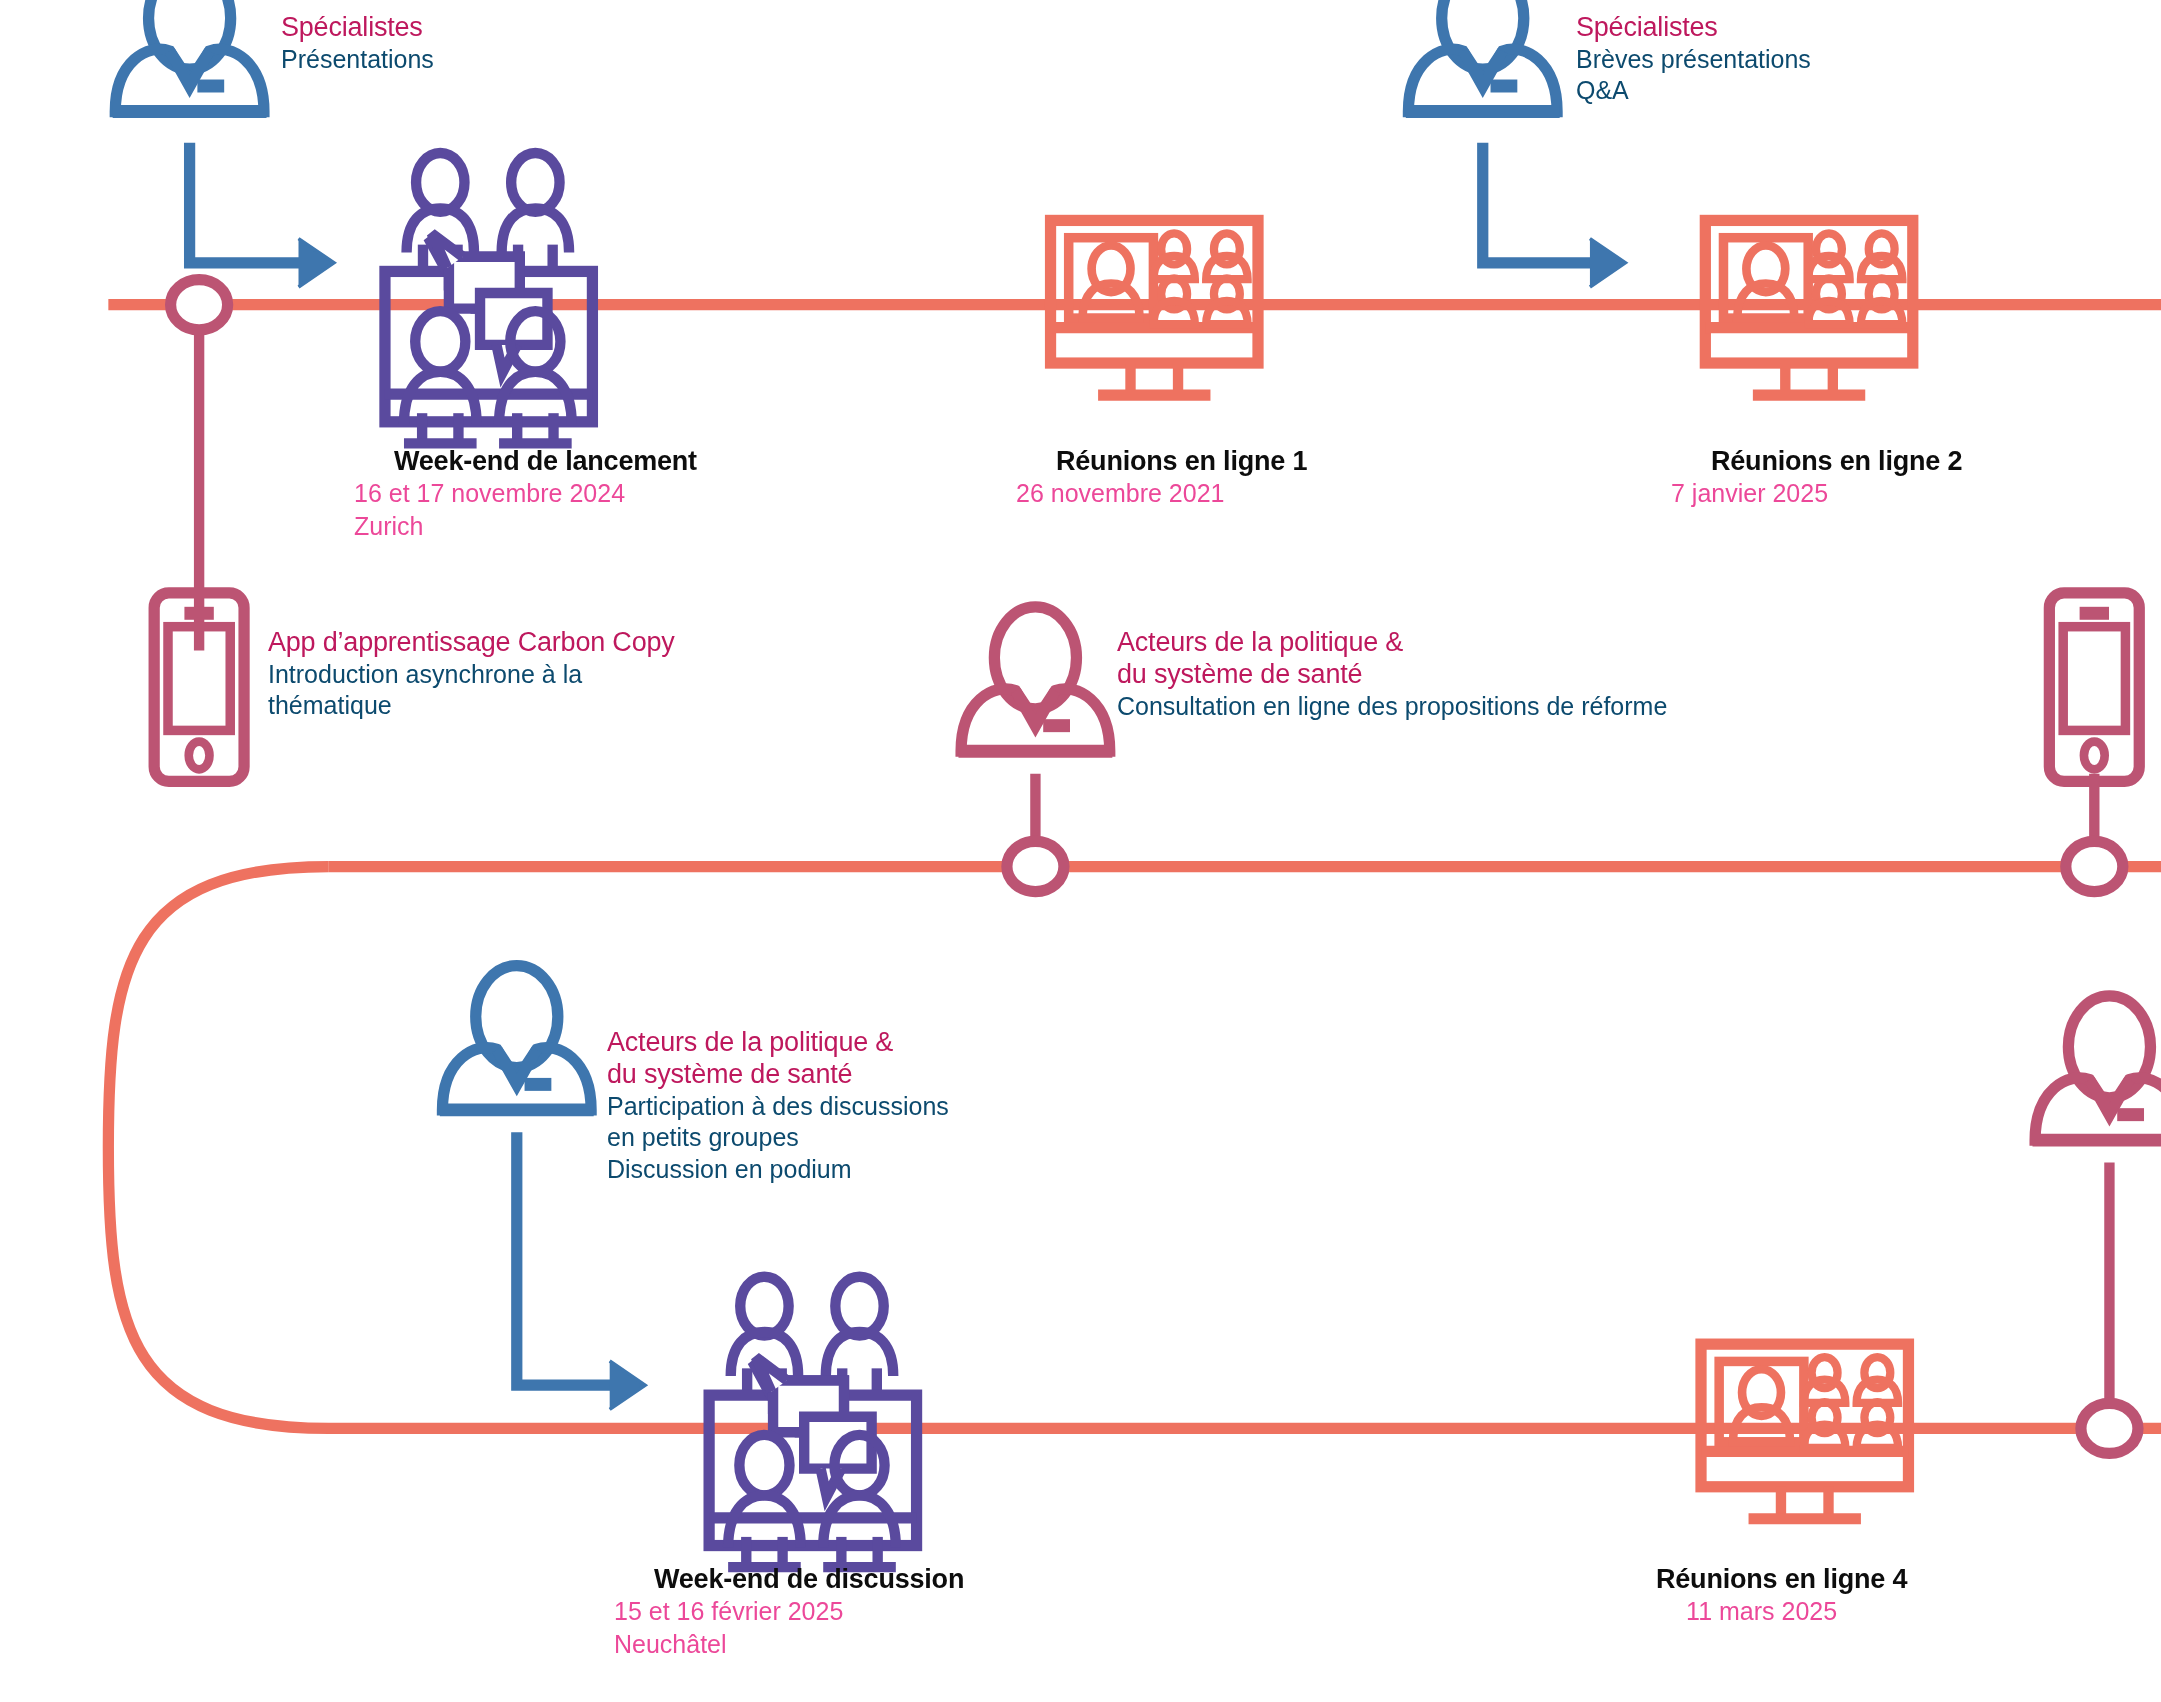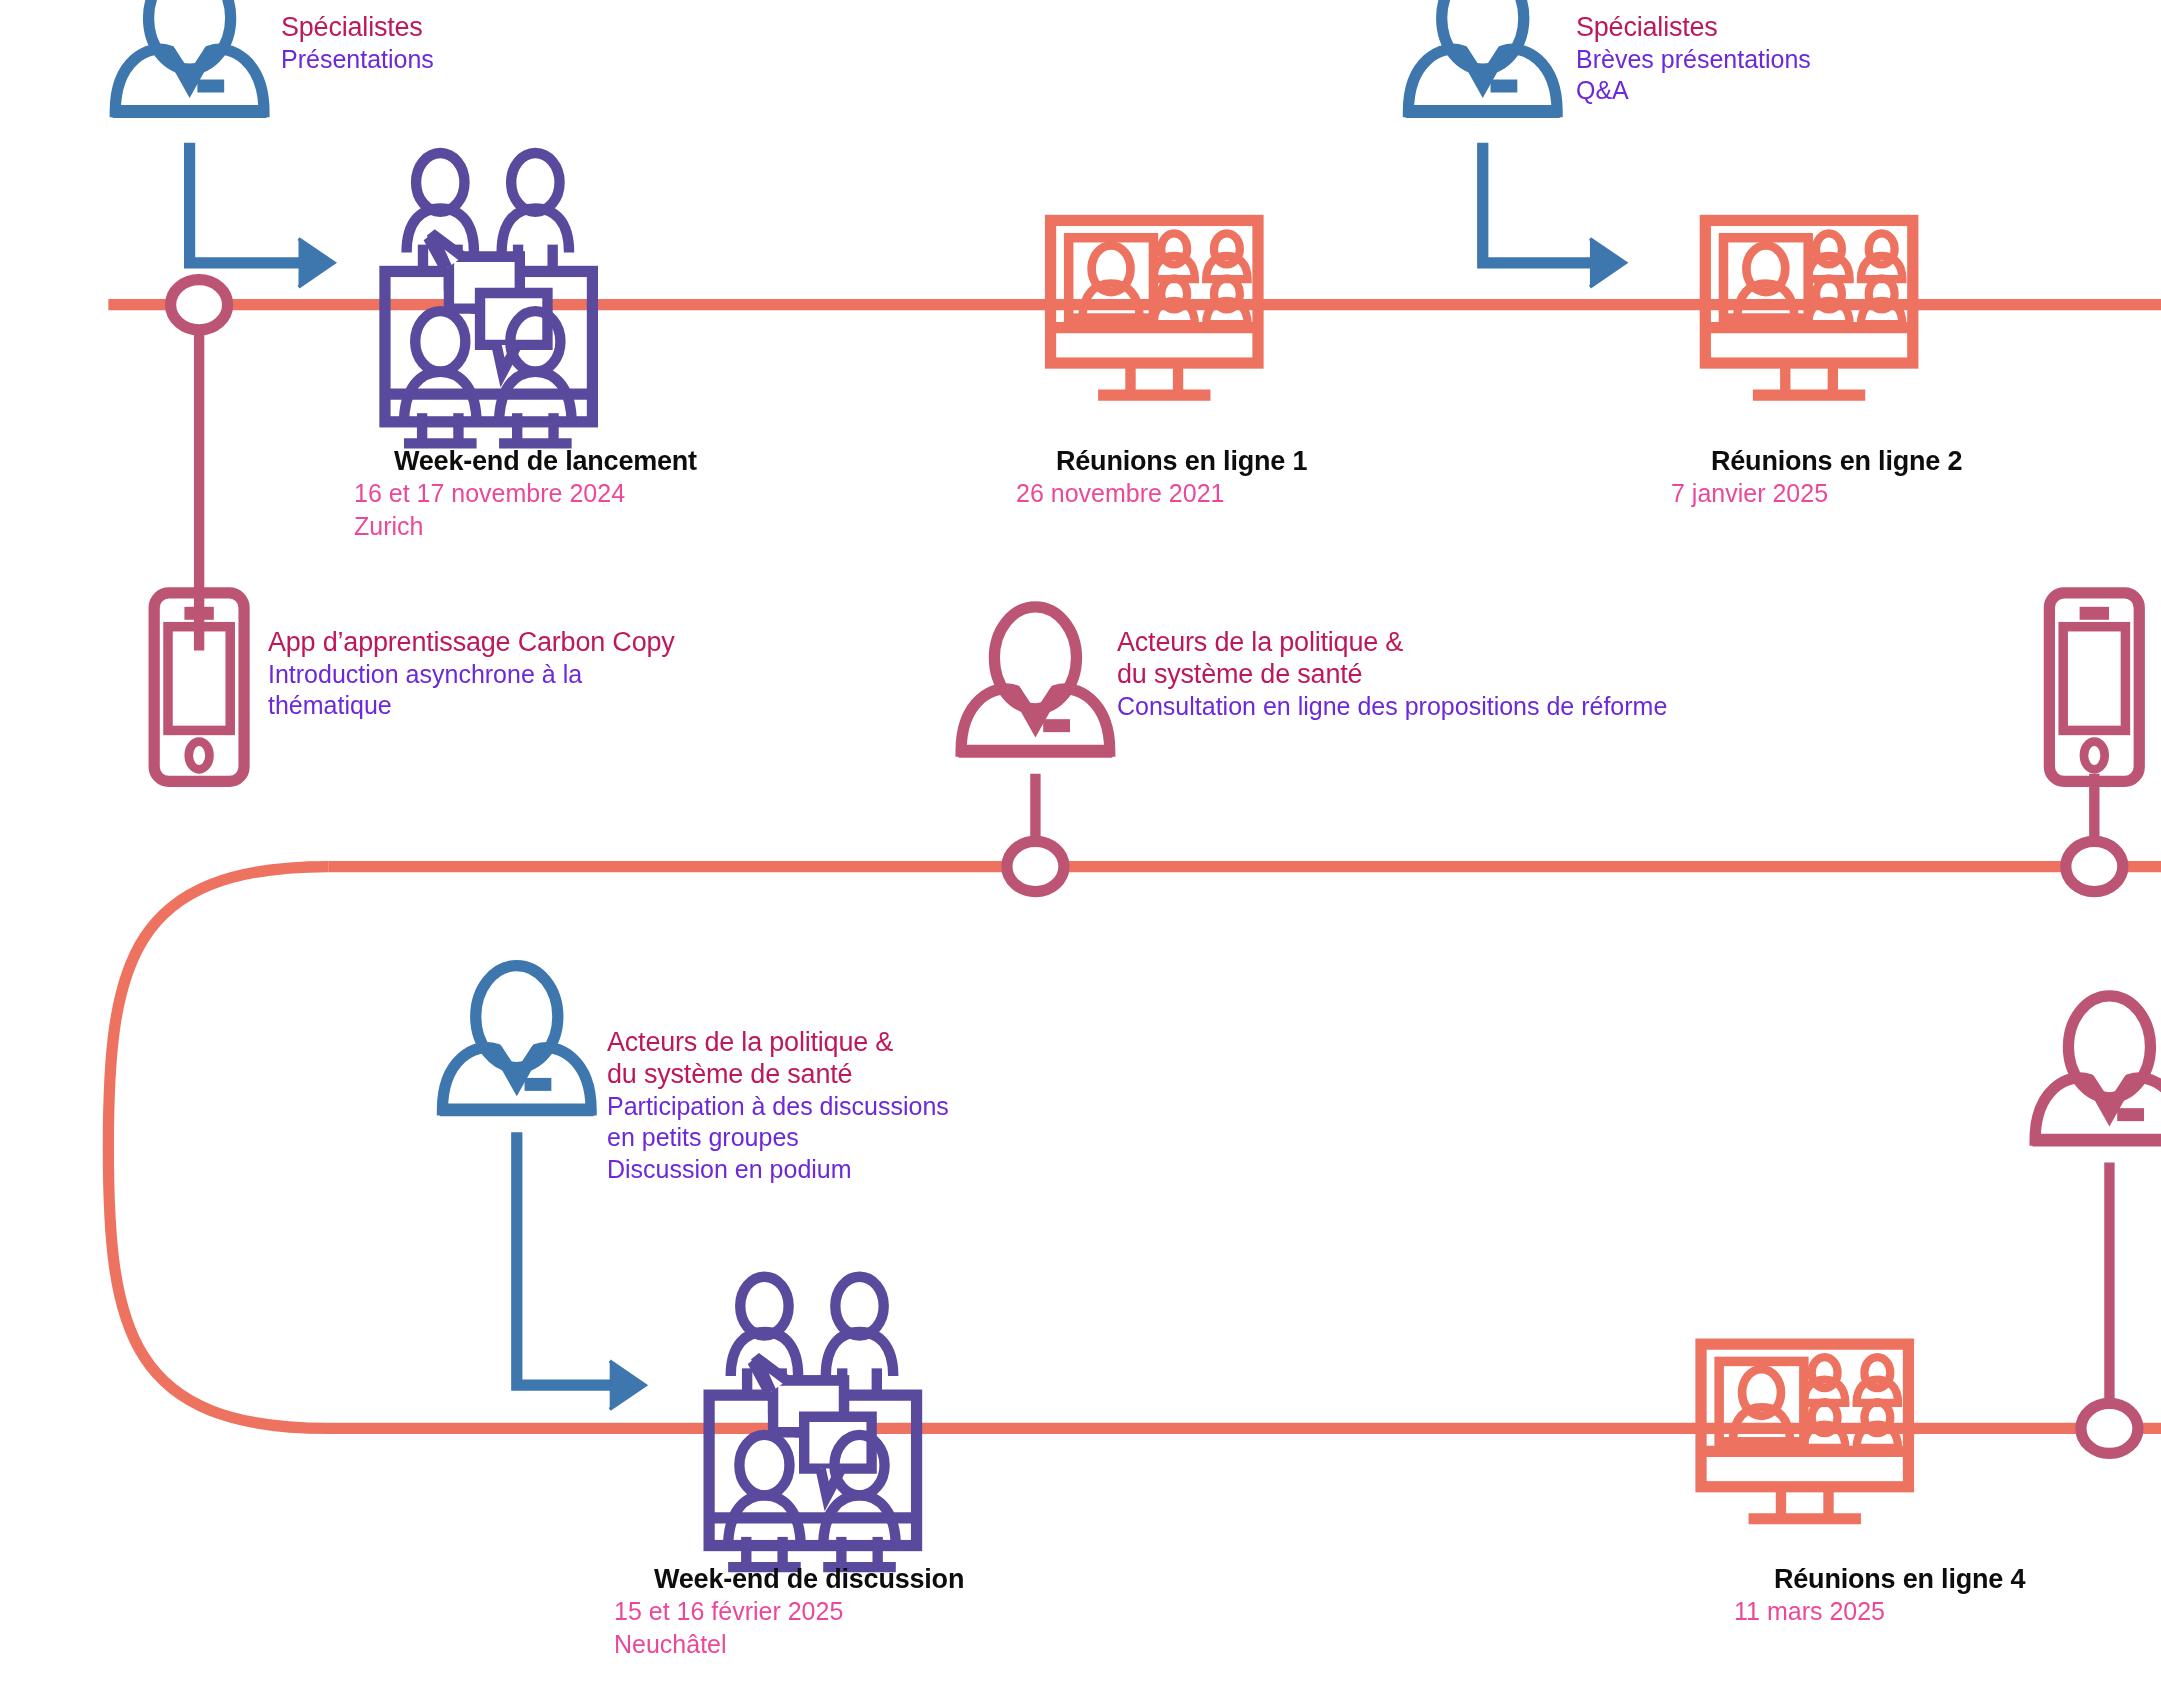--- a/index.html
+++ b/index.html
@@ -1,20 +1,20 @@
 <!DOCTYPE html>
 <html style="font-size:7px"><head>
 <meta charset="utf-8">
 <style>
   html,body{margin:0;padding:0;background:#fff;}
   body{font-family:"Liberation Sans", sans-serif;}
   #stage{position:relative;width:3026px;height:1702px;background:#fff;overflow:hidden;}
   .svg-layer{position:absolute;left:0;top:0;width:3026px;height:1702px;}
   .node-title{font-weight:normal;color:#be185d;font-size:27px;line-height:1.18;letter-spacing:-0.2px;}
-  .node-sub{color:#6d28d9;font-size:25px;line-height:1.26;font-weight:400;}
+  .node-sub{color:#0c4a6e;font-size:25px;line-height:1.26;font-weight:400;}
   .node-caption{position:absolute;}
   .cap-title{font-weight:bold;color:#0d0d0d;font-size:27px;line-height:1.2;letter-spacing:-0.2px;white-space:nowrap;margin-left:40px;}
   .cap-line{color:#ec4899;font-size:25px;line-height:1.3;font-weight:400;white-space:nowrap;}
   .actor-text{position:absolute;}
 </style>
 </head>
 <body>
 
 <div id="stage">
 
@@ -250,19 +250,19 @@
     <div class="cap-title">Réunions en ligne 2</div>
     <div class="cap-line">7 janvier 2025</div>
   </div>
 
   <div class="node-caption" style="left:614px; top:1563px;">
     <div class="cap-title">Week-end de discussion</div>
     <div class="cap-line">15 et 16 février 2025</div>
     <div class="cap-line">Neuchâtel</div>
   </div>
 
-  <div class="node-caption" style="left:1734px; top:1563px;">
+  <div class="node-caption" style="left:1616px; top:1563px;text-align:center;">
     <div class="cap-title">Réunions en ligne 4</div>
     <div class="cap-line">11 mars 2025</div>
   </div>
 
 </div>
 
 
 </body></html>

